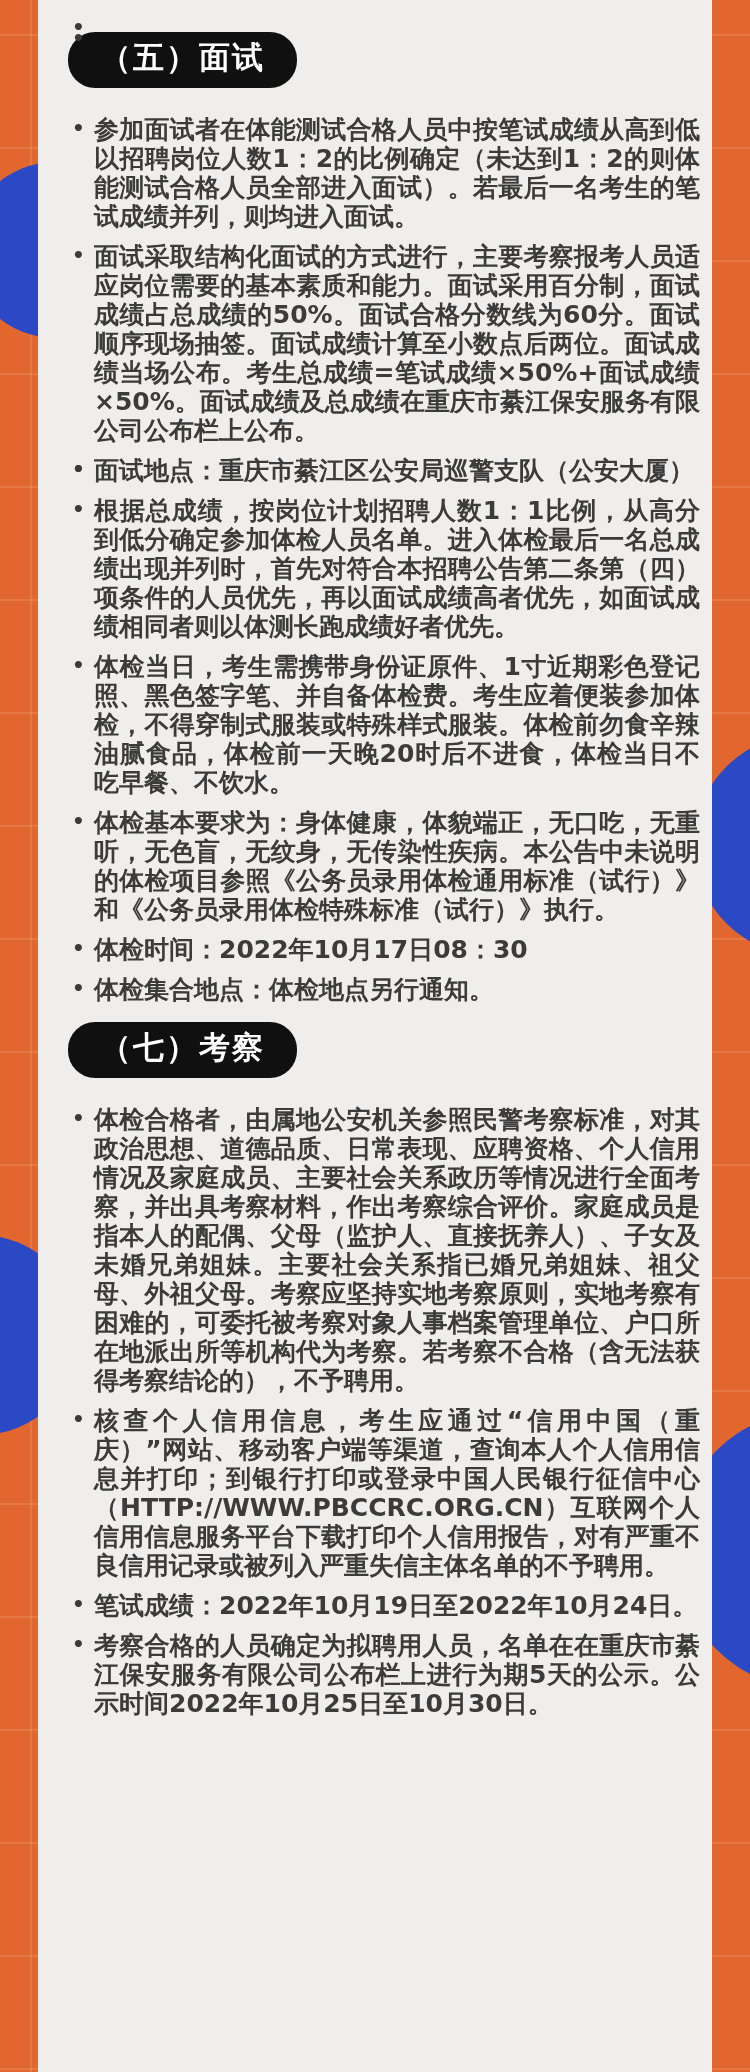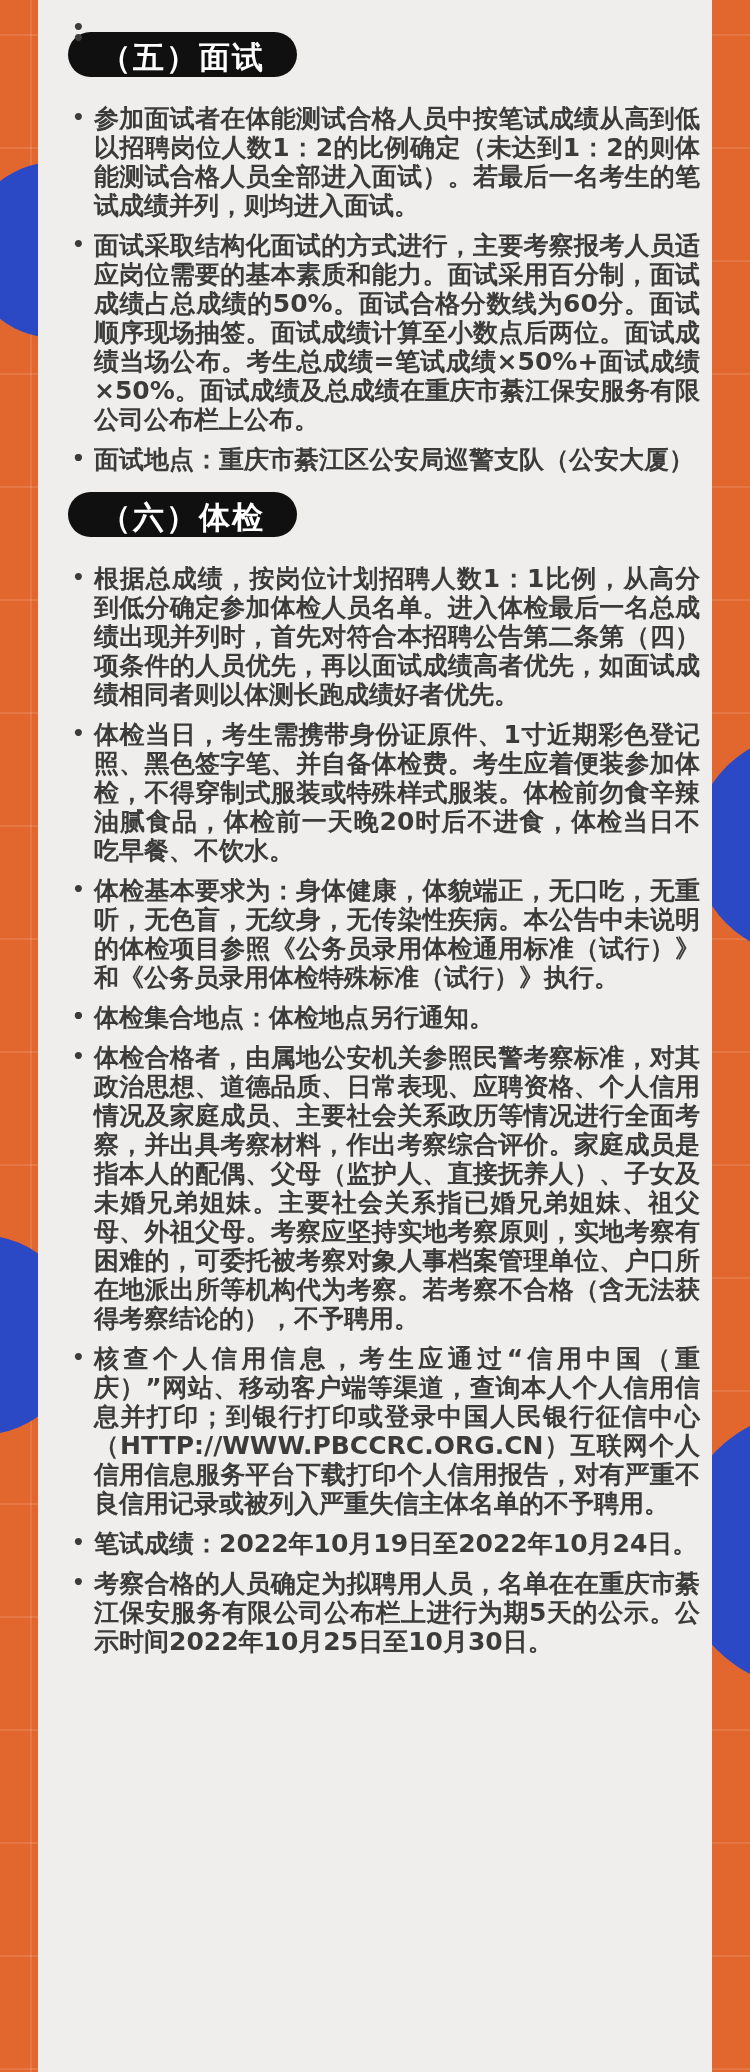--- a/index.html
+++ b/index.html
@@ -46,21 +46,21 @@
   .dot{
     position:absolute;left:4px;top:-1px;
     font-size:20px;line-height:29px;
   }
   .pill-row{margin:18px 0 27px 0;}
   .section-pill{
     display:inline-block;
     background:var(--pill,#101010);
     color:var(--pillText,#FFFFFF);
     font-size:31px;font-weight:bold;
-    line-height:50px;height:45px;
+    line-height:50px;height:56px;
     padding:0 32px;
     border-radius:27px;
     letter-spacing:2px;
   }
 </style>
 </head>
 <body>
 
 <div class="poster" style="--bg: #E2672E; --card: #EFEEEC; --blue: #2B49C4; --pill: #101010; --pillText: #FFFFFF; --text: #3B3B3B;">
   <div class="grid-overlay"></div>
@@ -70,24 +70,24 @@
   <div class="circle c4"></div>
   <div class="card"></div>
   <div class="content">
       <div class="bullet-item"><span class="dot">•</span></div>
       <div class="bullet-item"><span class="dot">•</span></div>
       <div class="pill-row"><div class="section-pill">（五）面试</div></div>
       <div class="bullet-item"><span class="dot">•</span><span>参加面试者在体能测试合格人员中按笔试成绩从高到低以招聘岗位人数1：2的比例确定（未达到1：2的则体能测试合格人员全部进入面试）。若最后一名考生的笔试成绩并列，则均进入面试。</span></div>
       <div class="bullet-item"><span class="dot">•</span><span>面试采取结构化面试的方式进行，主要考察报考人员适应岗位需要的基本素质和能力。面试采用百分制，面试成绩占总成绩的50%。面试合格分数线为60分。面试顺序现场抽签。面试成绩计算至小数点后两位。面试成绩当场公布。考生总成绩=笔试成绩×50%+面试成绩×50%。面试成绩及总成绩在重庆市綦江保安服务有限公司公布栏上公布。</span></div>
       <div class="bullet-item"><span class="dot">•</span></div>
       <div class="bullet-item"><span class="dot">•</span><span>面试地点：重庆市綦江区公安局巡警支队（公安大厦）</span></div>
-      <div class="pill-row"><div class="section-pill">（六）体检</div></div>
       <div class="bullet-item"><span class="dot">•</span><span>根据总成绩，按岗位计划招聘人数1：1比例，从高分到低分确定参加体检人员名单。进入体检最后一名总成绩出现并列时，首先对符合本招聘公告第二条第（四）项条件的人员优先，再以面试成绩高者优先，如面试成绩相同者则以体测长跑成绩好者优先。</span></div>
       <div class="bullet-item"><span class="dot">•</span><span>体检当日，考生需携带身份证原件、1寸近期彩色登记照、黑色签字笔、并自备体检费。考生应着便装参加体检，不得穿制式服装或特殊样式服装。体检前勿食辛辣油腻食品，体检前一天晚20时后不进食，体检当日不吃早餐、不饮水。</span></div>
       <div class="bullet-item"><span class="dot">•</span><span>体检基本要求为：身体健康，体貌端正，无口吃，无重听，无色盲，无纹身，无传染性疾病。本公告中未说明的体检项目参照《公务员录用体检通用标准（试行）》和《公务员录用体检特殊标准（试行）》执行。</span></div>
-      <div class="bullet-item"><span class="dot">•</span></div>
+      <div class="bullet-item"><span class="dot">•</span><span>体检时间：2022年10月17日08：30</span></div>
       <div class="bullet-item"><span class="dot">•</span><span>体检集合地点：体检地点另行通知。</span></div>
+      <div class="pill-row"><div class="section-pill">（七）考察</div></div>
       <div class="bullet-item"><span class="dot">•</span><span>体检合格者，由属地公安机关参照民警考察标准，对其政治思想、道德品质、日常表现、应聘资格、个人信用情况及家庭成员、主要社会关系政历等情况进行全面考察，并出具考察材料，作出考察综合评价。家庭成员是指本人的配偶、父母（监护人、直接抚养人）、子女及未婚兄弟姐妹。主要社会关系指已婚兄弟姐妹、祖父母、外祖父母。考察应坚持实地考察原则，实地考察有困难的，可委托被考察对象人事档案管理单位、户口所在地派出所等机构代为考察。若考察不合格（含无法获得考察结论的），不予聘用。</span></div>
       <div class="bullet-item"><span class="dot">•</span><span>核查个人信用信息，考生应通过“信用中国（重庆）”网站、移动客户端等渠道，查询本人个人信用信息并打印；到银行打印或登录中国人民银行征信中心（HTTP://WWW.PBCCRC.ORG.CN）互联网个人信用信息服务平台下载打印个人信用报告，对有严重不良信用记录或被列入严重失信主体名单的不予聘用。</span></div>
       <div class="bullet-item"><span class="dot">•</span><span>笔试成绩：2022年10月19日至2022年10月24日。</span></div>
       <div class="bullet-item"><span class="dot">•</span><span>考察合格的人员确定为拟聘用人员，名单在在重庆市綦江保安服务有限公司公布栏上进行为期5天的公示。公示时间2022年10月25日至10月30日。</span></div>
     </div>
 </div>
 
 </body></html>

